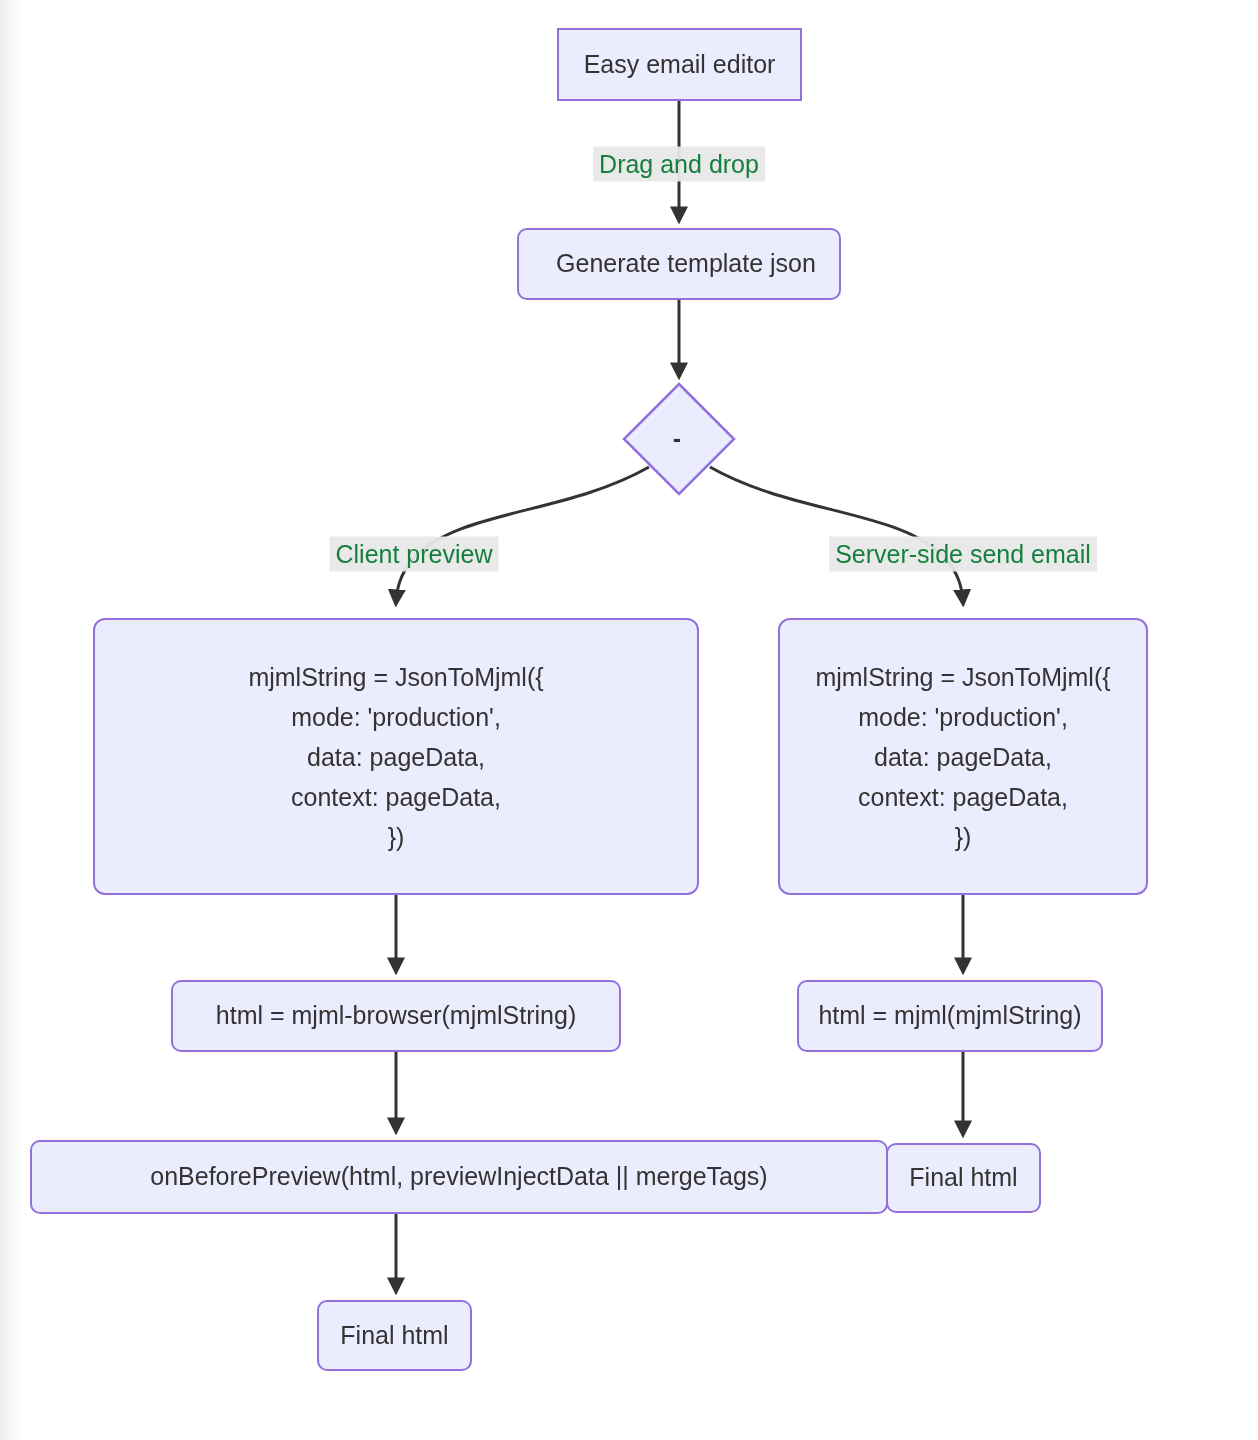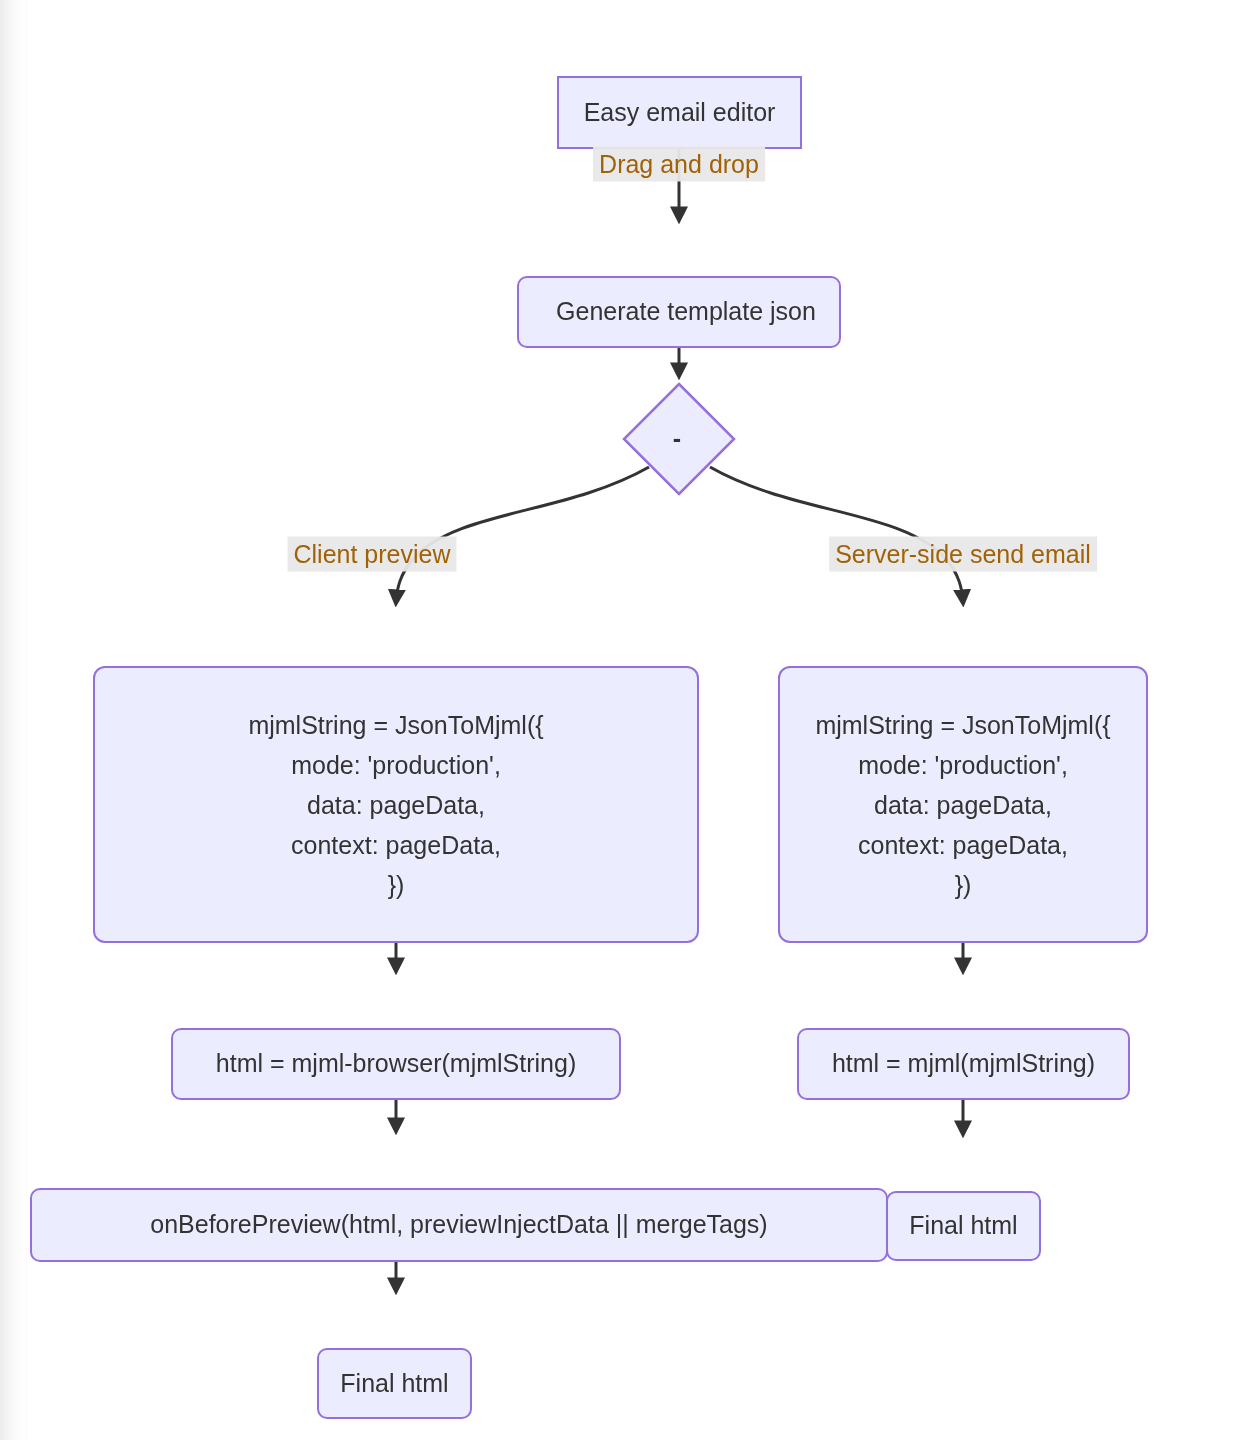--- a/index.html
+++ b/index.html
@@ -33,37 +33,36 @@
     box-sizing: border-box;
     background: #ECECFF;
     border: 2.5px solid #9370DB;
     color: #333333;
     display: flex;
     align-items: center;
     justify-content: center;
     text-align: center;
     font-size: 25px;
     line-height: 1.25;
-    margin-top: 48px;
   }
   .node.sharp { border-radius: 0; }
   .node.rounded { border-radius: 10px; }
   .node.big {
     border-radius: 12px;
     flex-direction: column;
   }
   .node.big .code-line {
     line-height: 40px;
     white-space: nowrap;
   }
   .edge-label {
     position: absolute;
     transform: translate(-50%, -50%);
     background: rgba(232, 232, 232, 0.95);
-    color: #a16207;
+    color: #15803d;
     font-size: 25px;
     padding: 3px 6px;
     white-space: nowrap;
   }
   .diamond-label {
     position: absolute;
     transform: translate(-50%, -50%);
     font-size: 25px;
     font-weight: bold;
     color: #333333;
@@ -127,35 +126,35 @@
     <div class="code-line">mode: 'production',</div>
     <div class="code-line">data: pageData,</div>
     <div class="code-line">context: pageData,</div>
     <div class="code-line">})</div>
   </div>
 
   <div class="node rounded" style="left:171px; top:980px; width:450px; height:72px;">
     <span>html = mjml-browser(mjmlString)</span>
   </div>
 
-  <div class="node rounded" style="left:797px; top:980px; width:333px; height:72px;">
+  <div class="node rounded" style="left:797px; top:980px; width:306px; height:72px;">
     <span>html = mjml(mjmlString)</span>
   </div>
 
   <div class="node rounded" style="left:30px; top:1140px; width:858px; height:74px;">
     <span>onBeforePreview(html, previewInjectData || mergeTags)</span>
   </div>
 
   <div class="node rounded" style="left:886px; top:1143px; width:155px; height:70px;">
     <span>Final html</span>
   </div>
 
   <div class="node rounded" style="left:317px; top:1300px; width:155px; height:71px;">
     <span>Final html</span>
   </div>
 
   <div class="edge-label" style="left:679px; top:164px;">Drag and drop</div>
 
-  <div class="edge-label" style="left:372px; top:554px;">Client preview</div>
+  <div class="edge-label" style="left:414px; top:554px;">Client preview</div>
 
   <div class="edge-label" style="left:963px; top:554px;">Server-side send email</div>
 
 </div>
 
 </body></html>

